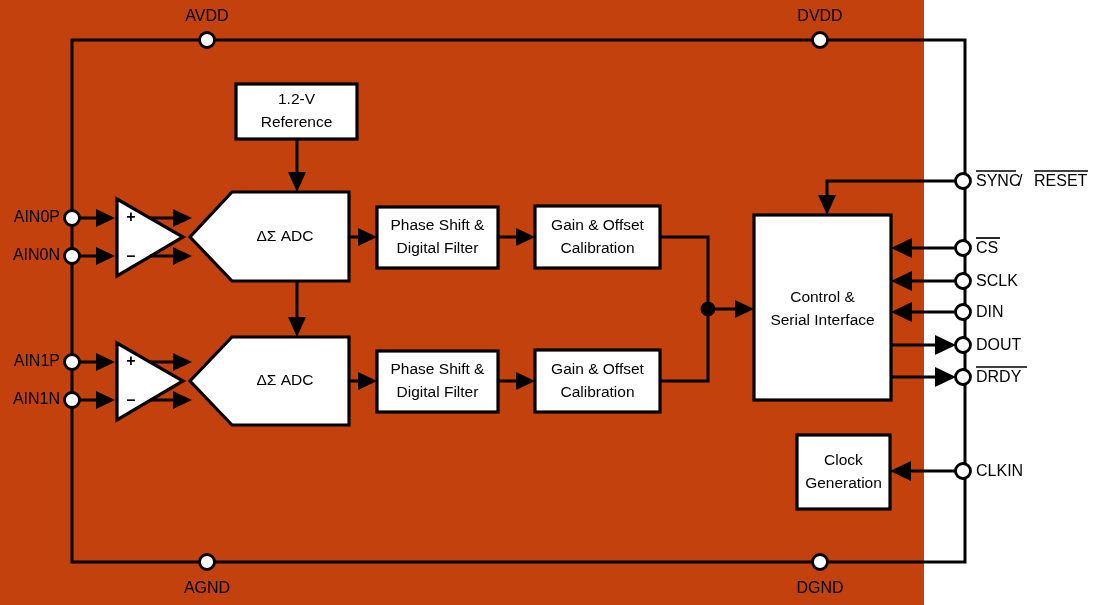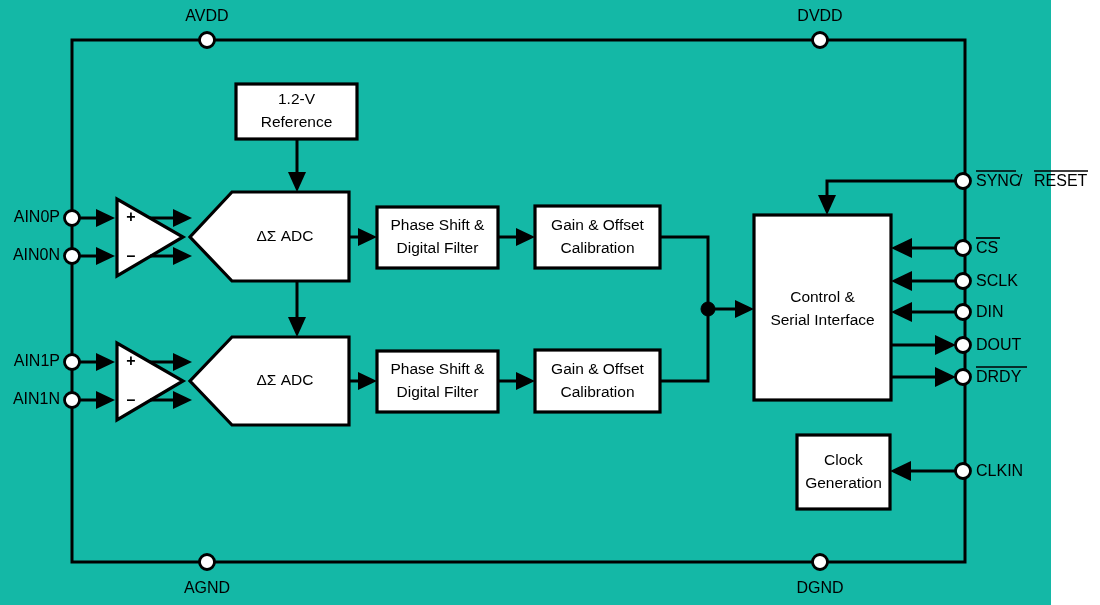--- a/index.html
+++ b/index.html
@@ -8,23 +8,23 @@
     background: #ffffff;
   }
   body {
     width: 1100px;
     height: 605px;
     font-family: "Liberation Sans", sans-serif;
     overflow: hidden;
   }
   #diagram-root {
     position: relative;
-    width: 1051px;
+    width: 924px;
     height: 605px;
-    background: #14b8a6;
+    background: #c2410c;
   }
   svg#block-diagram {
     display: block;
     width: 1100px;
     height: 605px;
   }
   .wire {
     stroke: #000000;
     stroke-width: 3;
     fill: none;

